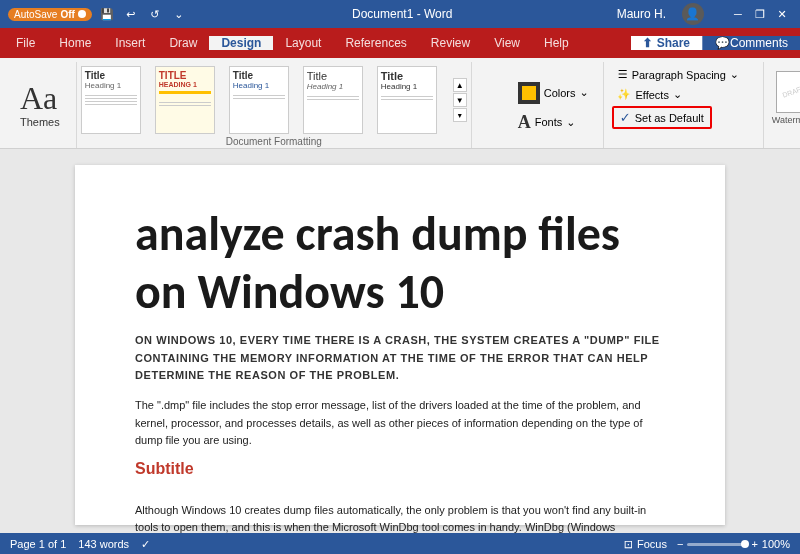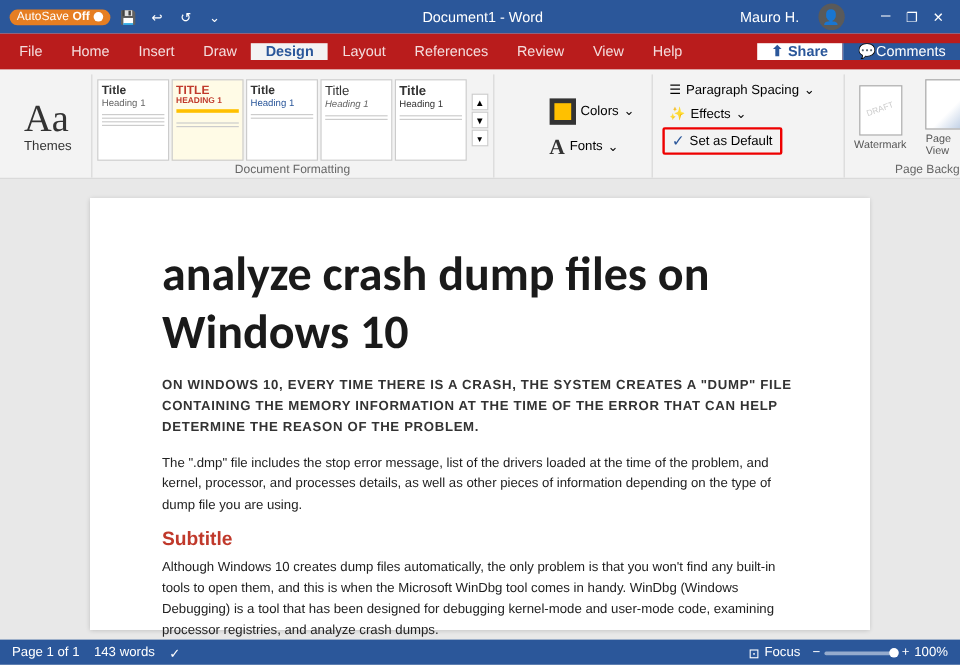--- a/index.html
+++ b/index.html
@@ -135,21 +135,21 @@
       color: #333;
       line-height: 1;
       font-family: Georgia, serif;
     }
     .themes-btn .label { font-size: 11px; color: #333; margin-top: 2px; }
 
     
     .style-thumbnails {
       display: flex;
       align-items: center;
-      gap: 2px;
+      gap: 14px;
     }
     .style-thumb {
       width: 60px;
       height: 68px;
       border: 1px solid #ccc;
       background: white;
       cursor: pointer;
       font-size: 9px;
       display: flex;
       flex-direction: column;
@@ -268,21 +268,21 @@
       overflow: hidden;
     }
     .doc-page {
       background: white;
       width: 650px;
       min-height: 360px;
       box-shadow: 0 1px 4px rgba(0,0,0,0.2);
       padding: 40px 60px 20px;
     }
     .doc-h1 {
-      font-size: 40px;
+      font-size: 48px;
       font-weight: bold;
       color: #1a1a1a;
       line-height: 1.2;
       margin-bottom: 12px;
       font-family: 'Calibri', Arial, sans-serif;
     }
     .doc-subtitle-caps {
       font-size: 11px;
       font-weight: bold;
       letter-spacing: 0.05em;
@@ -294,21 +294,21 @@
     .doc-body {
       font-size: 11px;
       color: #222;
       line-height: 1.6;
       margin-bottom: 10px;
     }
     .doc-subtitle {
       font-size: 16px;
       color: #c0392b;
       font-weight: bold;
-      margin-bottom: 6px;
+      margin-bottom: 24px;
     }
     .doc-body-small {
       font-size: 11px;
       color: #222;
       line-height: 1.6;
     }
 
     
     .status-bar {
       background: #2b579a;

